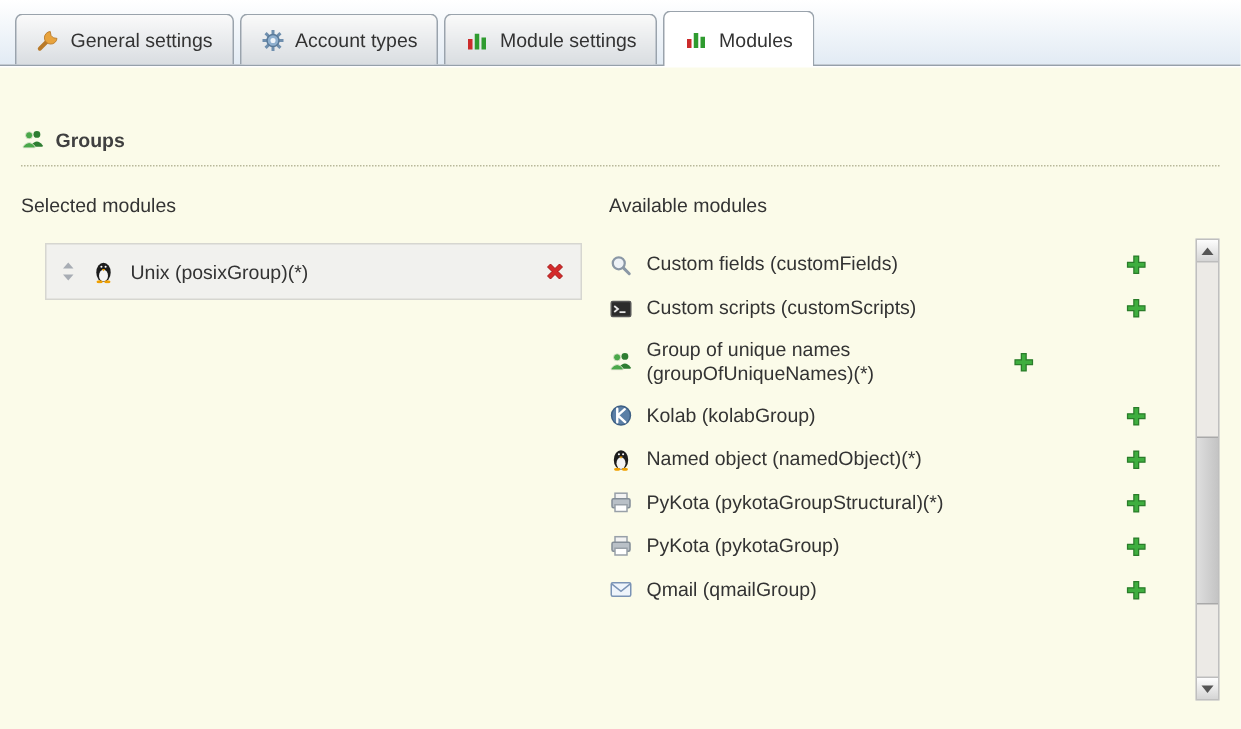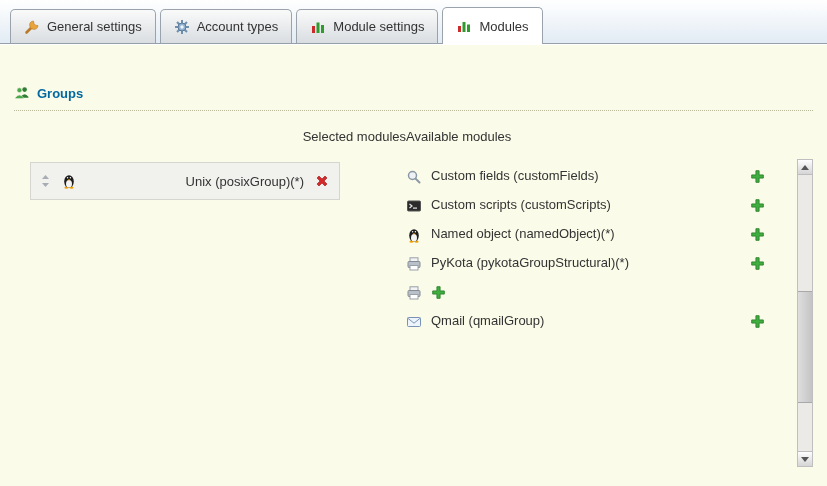--- a/index.html
+++ b/index.html
@@ -30,31 +30,31 @@
   }
   .tab .ticon { width:16px; height:16px; display:inline-block; }
 
   
   .content {
     position:absolute; top:45px; left:0; right:0; bottom:0;
     background:#fbfbe9; padding:40px 14px 0 14px;
   }
   .section-head {
     display:flex; align-items:center; gap:7px;
-    font-weight:bold; color:#0369a1;
+    font-weight:bold; color:#404040;
     padding-bottom:9px; border-bottom:1px dotted #b8b89a;
   }
   .cols { display:flex; margin-top:18px; }
-  .col-left { width:392px;text-align:right; }
+  .col-left { width:392px; }
   .col-right { flex:1; position:relative; }
   .col-heading { margin-bottom:18px; color:#333; }
 
   
   .sel-box {
-    margin-left:16px; width:310px; height:38px;
+    margin-left:16px; width:358px; height:38px;
     background:#f1f1ee; border:1px solid #d6d6d0;
     display:flex; align-items:center; gap:10px; padding:0 9px;
   }
   .sel-label { flex:1; }
   .icon16 { width:16px; height:16px; display:inline-block; flex:0 0 auto; }
   .iconbtn { background:none; border:none; padding:0; cursor:pointer; line-height:0; }
 
   
   .mod-list { padding-right:44px; }
   .mod-row { display:flex; align-items:center; gap:9px; padding:5px 0; min-height:29px; }
@@ -216,21 +216,51 @@
           <span class="mod-label">Custom scripts (customScripts)</span>
           <button class="iconbtn add-btn">
             <svg width="15" height="15" viewBox="0 0 16 16">
                 <path d="M6.3 1.8 h3.4 v4.5 h4.5 v3.4 h-4.5 v4.5 h-3.4 v-4.5 h-4.5 v-3.4 h4.5 z" fill="#3fae3f" stroke="#2a7c2a" stroke-width="0.9"></path>
               </svg>
           </button>
         </div>
 
 
 
-
+        <div class="mod-row">
+          <span class="icon16">
+            <svg width="16" height="16" viewBox="0 0 16 16">
+              <circle cx="10.6" cy="4.6" r="2.3" fill="#2e7d32"></circle>
+              <path d="M6.8 11.8 q3.8 -5 7.6 0 l0 1 -7.6 0 z" fill="#2e7d32"></path>
+              <circle cx="5.4" cy="5.2" r="2.4" fill="#4aa84a" stroke="#e9e9d8" stroke-width="0.6"></circle>
+              <path d="M1.4 12.6 q4 -5.2 8 0 l0 1 -8 0 z" fill="#4aa84a" stroke="#e9e9d8" stroke-width="0.6"></path>
+            </svg>
+          </span>
+          <span class="mod-label" style="max-width:235px;">Group of unique names (groupOfUniqueNames)(*)</span>
+          <button class="iconbtn add-btn">
+            <svg width="15" height="15" viewBox="0 0 16 16">
+                <path d="M6.3 1.8 h3.4 v4.5 h4.5 v3.4 h-4.5 v4.5 h-3.4 v-4.5 h-4.5 v-3.4 h4.5 z" fill="#3fae3f" stroke="#2a7c2a" stroke-width="0.9"></path>
+              </svg>
+          </button>
+        </div>
+
+        <div class="mod-row">
+          <span class="icon16">
+            <svg width="16" height="16" viewBox="0 0 16 16">
+              <circle cx="8" cy="8" r="6.3" fill="#5b7fa6" stroke="#3d5f84"></circle>
+              <path d="M5.5 3.5 v9 M5.5 8.2 L10.5 3.8 M6 8 L10.8 12.4" stroke="#ffffff" stroke-width="1.6" fill="none" stroke-linecap="round"></path>
+            </svg>
+          </span>
+          <span class="mod-label">Kolab (kolabGroup)</span>
+          <button class="iconbtn add-btn">
+            <svg width="15" height="15" viewBox="0 0 16 16">
+                <path d="M6.3 1.8 h3.4 v4.5 h4.5 v3.4 h-4.5 v4.5 h-3.4 v-4.5 h-4.5 v-3.4 h4.5 z" fill="#3fae3f" stroke="#2a7c2a" stroke-width="0.9"></path>
+              </svg>
+          </button>
+        </div>
 
         <div class="mod-row">
           <span class="icon16">
             <svg width="16" height="16" viewBox="0 0 16 16">
               <ellipse cx="8" cy="8.6" rx="4.8" ry="6.4" fill="#1d1d1d"></ellipse>
               <ellipse cx="8" cy="10.8" rx="3" ry="3.9" fill="#f4f4f4"></ellipse>
               <circle cx="6.6" cy="4.8" r="0.7" fill="#fff"></circle>
               <circle cx="9.4" cy="4.8" r="0.7" fill="#fff"></circle>
               <polygon points="6.9,6.3 9.1,6.3 8,7.8" fill="#f0a000"></polygon>
               <ellipse cx="5.4" cy="14.8" rx="2" ry="1" fill="#f0a000"></ellipse>
@@ -262,20 +292,21 @@
         </div>
 
         <div class="mod-row">
           <span class="icon16">
             <svg width="16" height="16" viewBox="0 0 16 16">
               <rect x="4" y="1.8" width="8" height="4" fill="#f3f3f3" stroke="#98a0a8"></rect>
               <rect x="2" y="5.5" width="12" height="6" rx="1" fill="#b9c0c7" stroke="#838d97"></rect>
               <rect x="4" y="9.5" width="8" height="4.5" fill="#ffffff" stroke="#98a0a8"></rect>
             </svg>
           </span>
+          <span class="mod-label">PyKota (pykotaGroup)</span>
           <button class="iconbtn add-btn">
             <svg width="15" height="15" viewBox="0 0 16 16">
                 <path d="M6.3 1.8 h3.4 v4.5 h4.5 v3.4 h-4.5 v4.5 h-3.4 v-4.5 h-4.5 v-3.4 h4.5 z" fill="#3fae3f" stroke="#2a7c2a" stroke-width="0.9"></path>
               </svg>
           </button>
         </div>
 
         <div class="mod-row">
           <span class="icon16">
             <svg width="16" height="16" viewBox="0 0 16 16">

